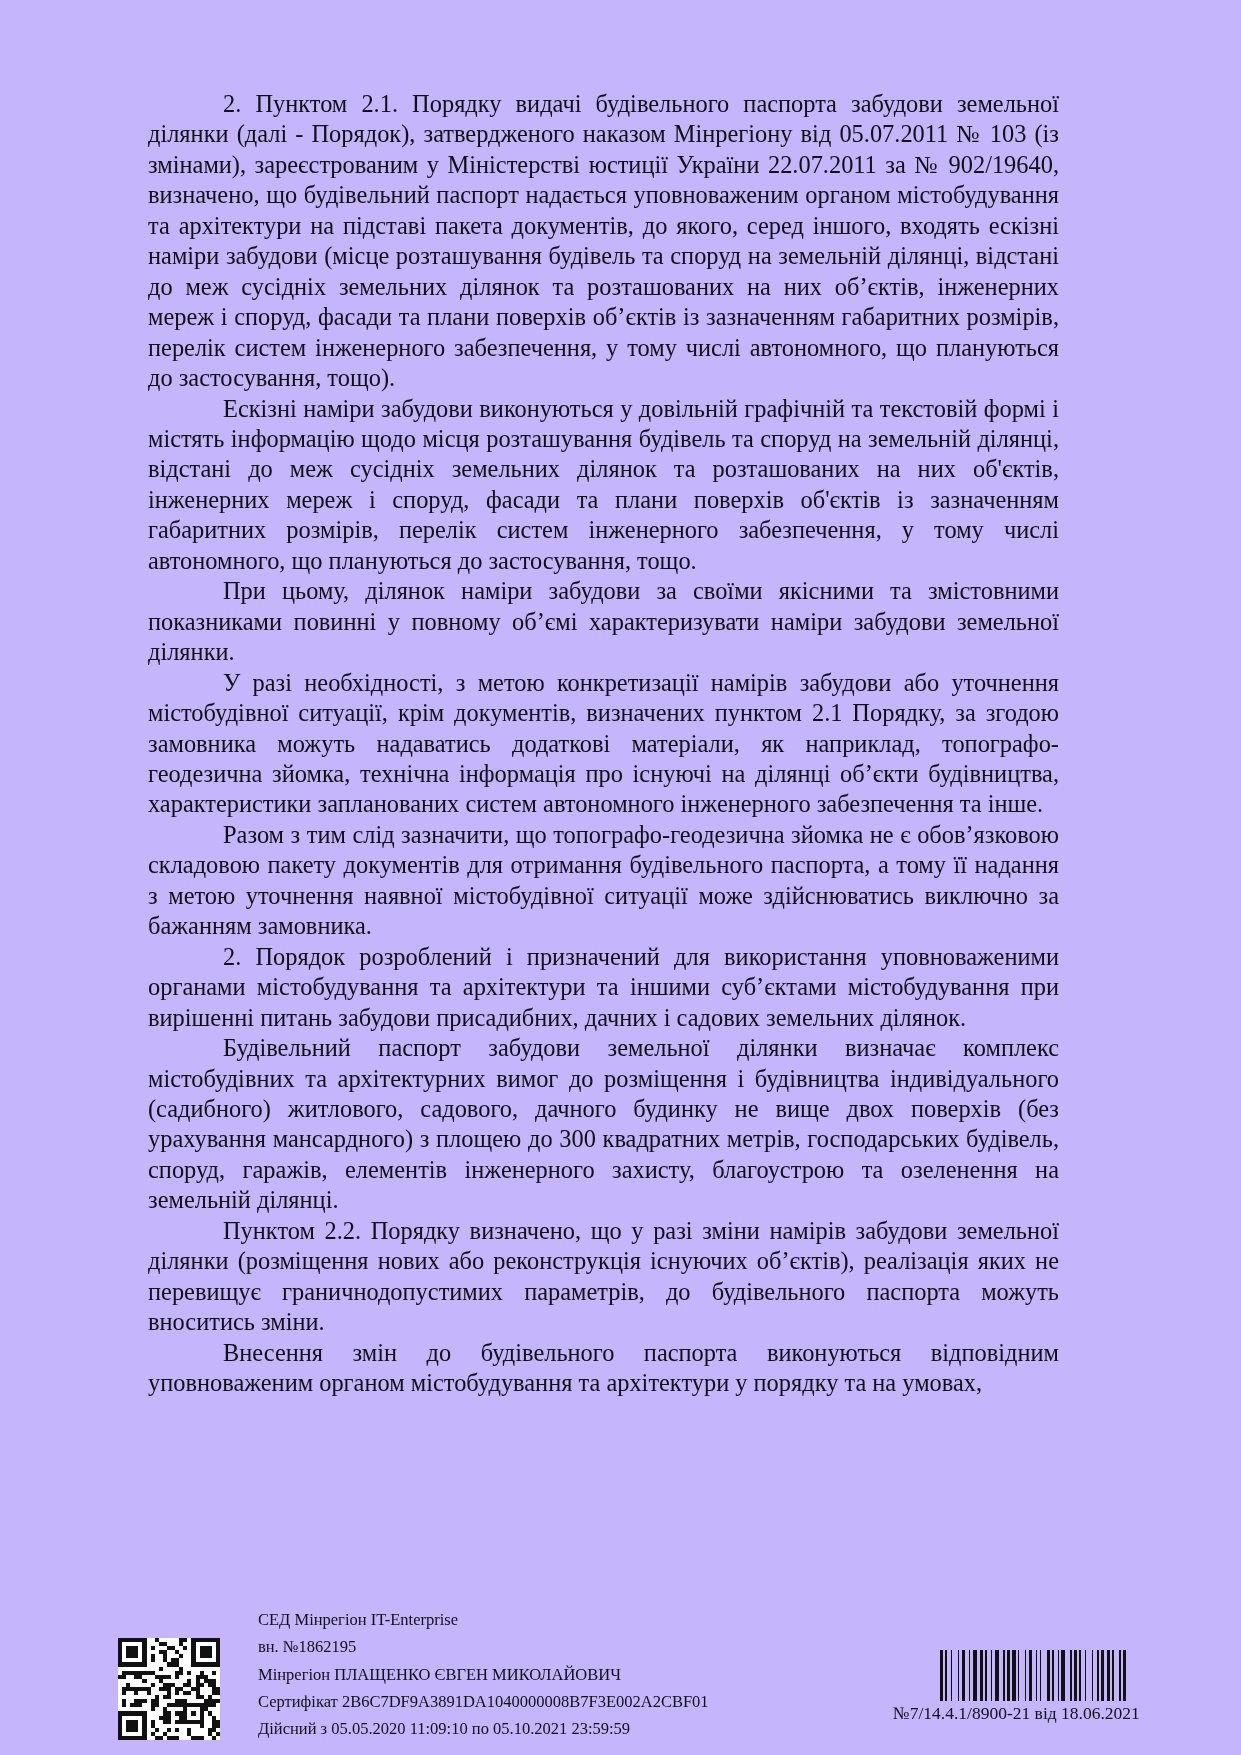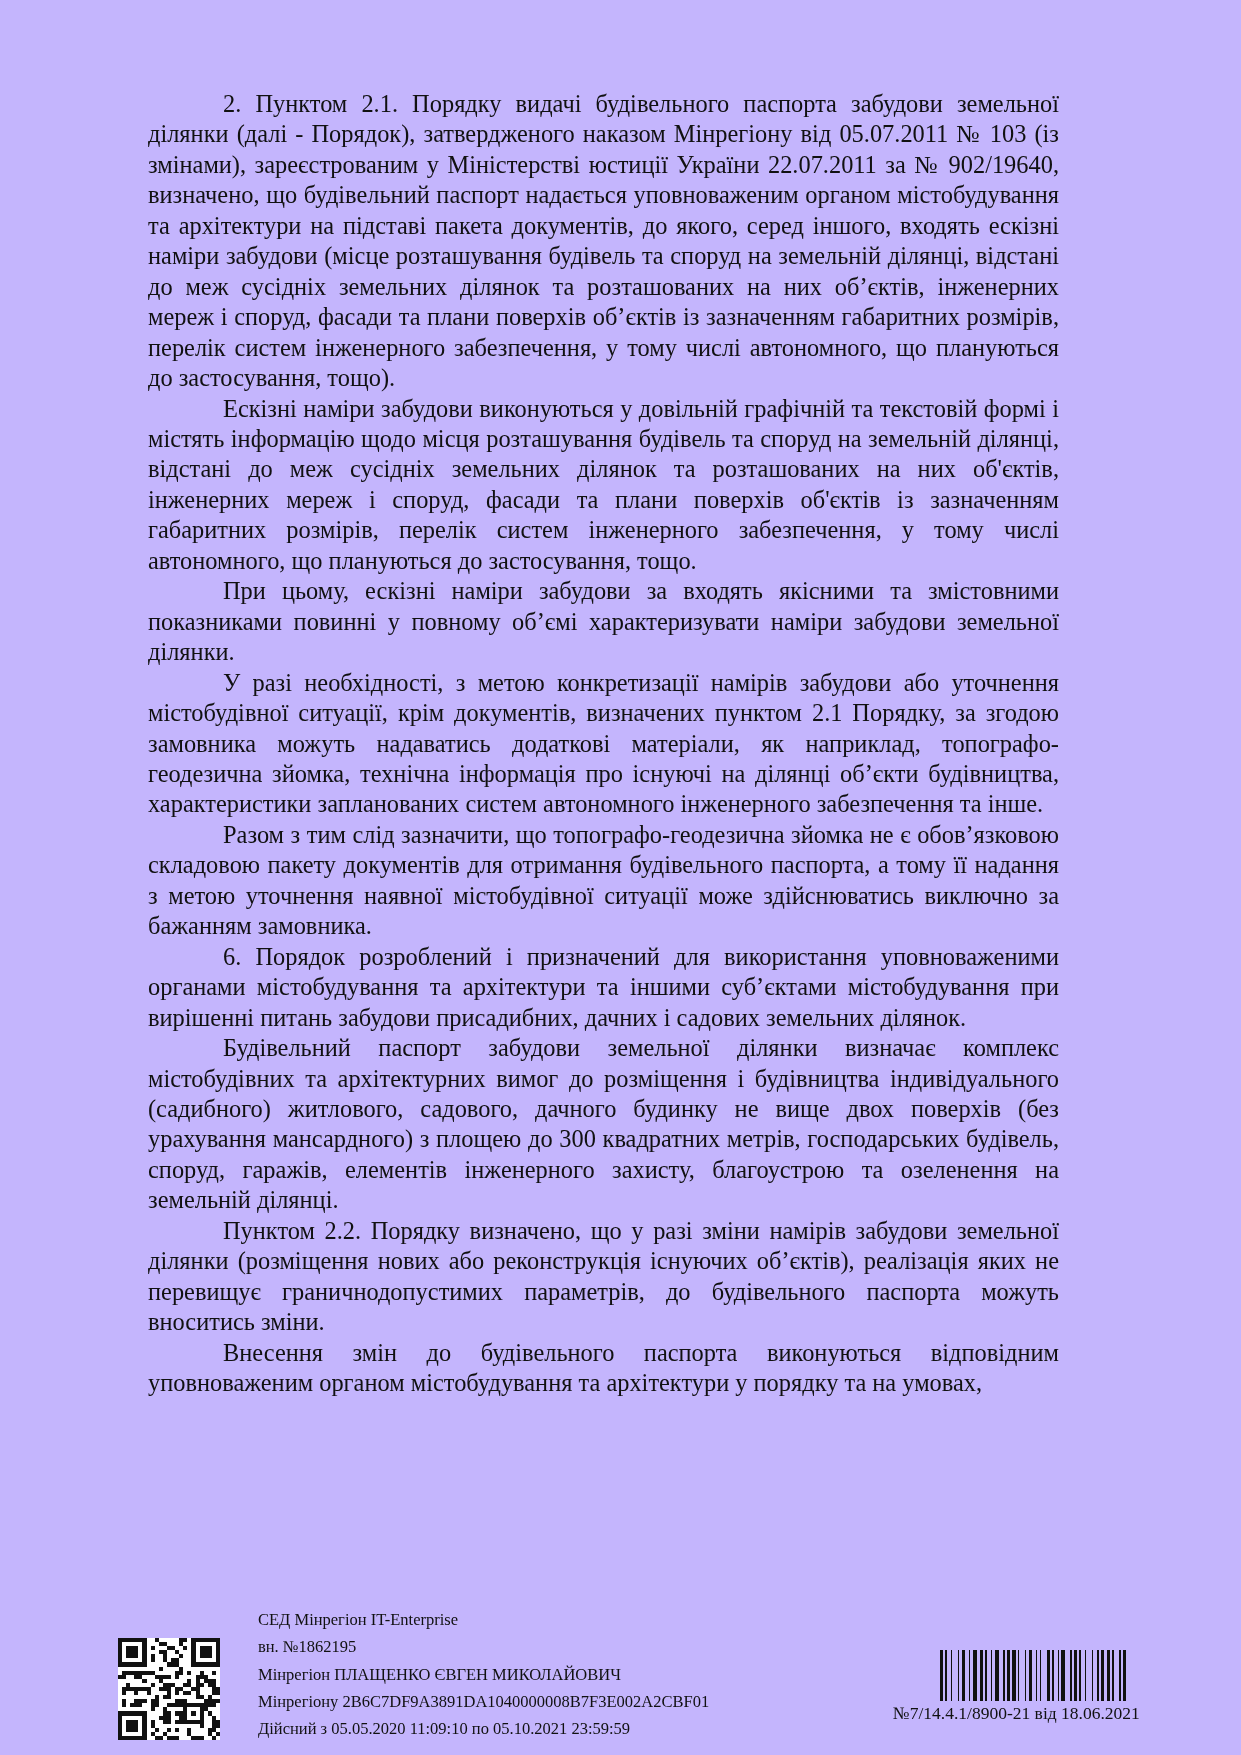--- a/index.html
+++ b/index.html
@@ -26,24 +26,24 @@
     pointer-events: auto;
   }
 </style>
 </head>
 <body>
 
 <div class="page">
   <div class="body-text">
     <p>2. Пунктом 2.1. Порядку видачі будівельного паспорта забудови земельної ділянки (далі - Порядок), затвердженого наказом Мінрегіону від 05.07.2011 № 103 (із змінами), зареєстрованим у Міністерстві юстиції України 22.07.2011 за № 902/19640, визначено, що будівельний паспорт надається уповноваженим органом містобудування та архітектури на підставі пакета документів, до якого, серед іншого, входять ескізні наміри забудови (місце розташування будівель та споруд на земельній ділянці, відстані до меж сусідніх земельних ділянок та розташованих на них об’єктів, інженерних мереж і споруд, фасади та плани поверхів об’єктів із зазначенням габаритних розмірів, перелік систем інженерного забезпечення, у тому числі автономного, що плануються до застосування, тощо).</p>
     <p>Ескізні наміри забудови виконуються у довільній графічній та текстовій формі і містять інформацію щодо місця розташування будівель та споруд на земельній ділянці, відстані до меж сусідніх земельних ділянок та розташованих на них об'єктів, інженерних мереж і споруд, фасади та плани поверхів об'єктів із зазначенням габаритних розмірів, перелік систем інженерного забезпечення, у тому числі автономного, що плануються до застосування, тощо.</p>
-    <p>При цьому, ескізні наміри забудови за входять якісними та змістовними показниками повинні у повному об’ємі характеризувати наміри забудови земельної ділянки.</p>
+    <p>При цьому, ділянок наміри забудови за своїми якісними та змістовними показниками повинні у повному об’ємі характеризувати наміри забудови земельної ділянки.</p>
     <p>У разі необхідності, з метою конкретизації намірів забудови або уточнення містобудівної ситуації, крім документів, визначених пунктом 2.1 Порядку, за згодою замовника можуть надаватись додаткові матеріали, як наприклад, топографо-геодезична зйомка, технічна інформація про існуючі на ділянці об’єкти будівництва, характеристики запланованих систем автономного інженерного забезпечення та інше.</p>
     <p>Разом з тим слід зазначити, що топографо-геодезична зйомка не є обов’язковою складовою пакету документів для отримання будівельного паспорта, а тому її надання з метою уточнення наявної містобудівної ситуації може здійснюватись виключно за бажанням замовника.</p>
-    <p>6. Порядок розроблений і призначений для використання уповноваженими органами містобудування та архітектури та іншими суб’єктами містобудування при вирішенні питань забудови присадибних, дачних і садових земельних ділянок.</p>
+    <p>2. Порядок розроблений і призначений для використання уповноваженими органами містобудування та архітектури та іншими суб’єктами містобудування при вирішенні питань забудови присадибних, дачних і садових земельних ділянок.</p>
     <p>Будівельний паспорт забудови земельної ділянки визначає комплекс містобудівних та архітектурних вимог до розміщення і будівництва індивідуального (садибного) житлового, садового, дачного будинку не вище двох поверхів (без урахування мансардного) з площею до 300 квадратних метрів, господарських будівель, споруд, гаражів, елементів інженерного захисту, благоустрою та озеленення на земельній ділянці.</p>
     <p>Пунктом 2.2. Порядку визначено, що у разі зміни намірів забудови земельної ділянки (розміщення нових або реконструкція існуючих об’єктів), реалізація яких не перевищує граничнодопустимих параметрів, до будівельного паспорта можуть вноситись зміни.</p>
     <p>Внесення змін до будівельного паспорта виконуються відповідним уповноваженим органом містобудування та архітектури у порядку та на умовах,</p>
   </div>
 
   <div class="footer">
     <svg class="qr" viewBox="0 0 25 25" shape-rendering="crispEdges">
       <rect width="25" height="25" fill="#fff"></rect>
       <g id="qr-cells" fill="#111">
           <rect x="0" y="0" width="7" height="7"></rect>
@@ -237,21 +237,21 @@
           <rect x="16" y="16" width="5" height="5"></rect>
           <rect x="17" y="17" width="3" height="3" fill="#fff"></rect>
           <rect x="18" y="18" width="1" height="1"></rect>
         </g>
     </svg>
 
     <div class="sig">
       <div>СЕД Мінрегіон IT-Enterprise</div>
       <div>вн. №1862195</div>
       <div>Мінрегіон ПЛАЩЕНКО ЄВГЕН МИКОЛАЙОВИЧ</div>
-      <div>Мінрегіону 2B6C7DF9A3891DA1040000008B7F3E002A2CBF01</div>
+      <div>Сертифікат 2B6C7DF9A3891DA1040000008B7F3E002A2CBF01</div>
       <div>Дійсний з 05.05.2020 11:09:10 по 05.10.2021 23:59:59</div>
     </div>
 
     <svg class="barcode" viewBox="0 0 207 51" preserveAspectRatio="none" shape-rendering="crispEdges">
       <g id="barcode-bars" fill="#111">
           <rect x="0" y="0" width="3.1" height="51"></rect>
           <rect x="5.45" y="0" width="1.55" height="51"></rect>
           <rect x="10.9" y="0" width="1.55" height="51"></rect>
           <rect x="17.900000000000002" y="0" width="1.55" height="51"></rect>
           <rect x="21.800000000000004" y="0" width="3.1" height="51"></rect>

